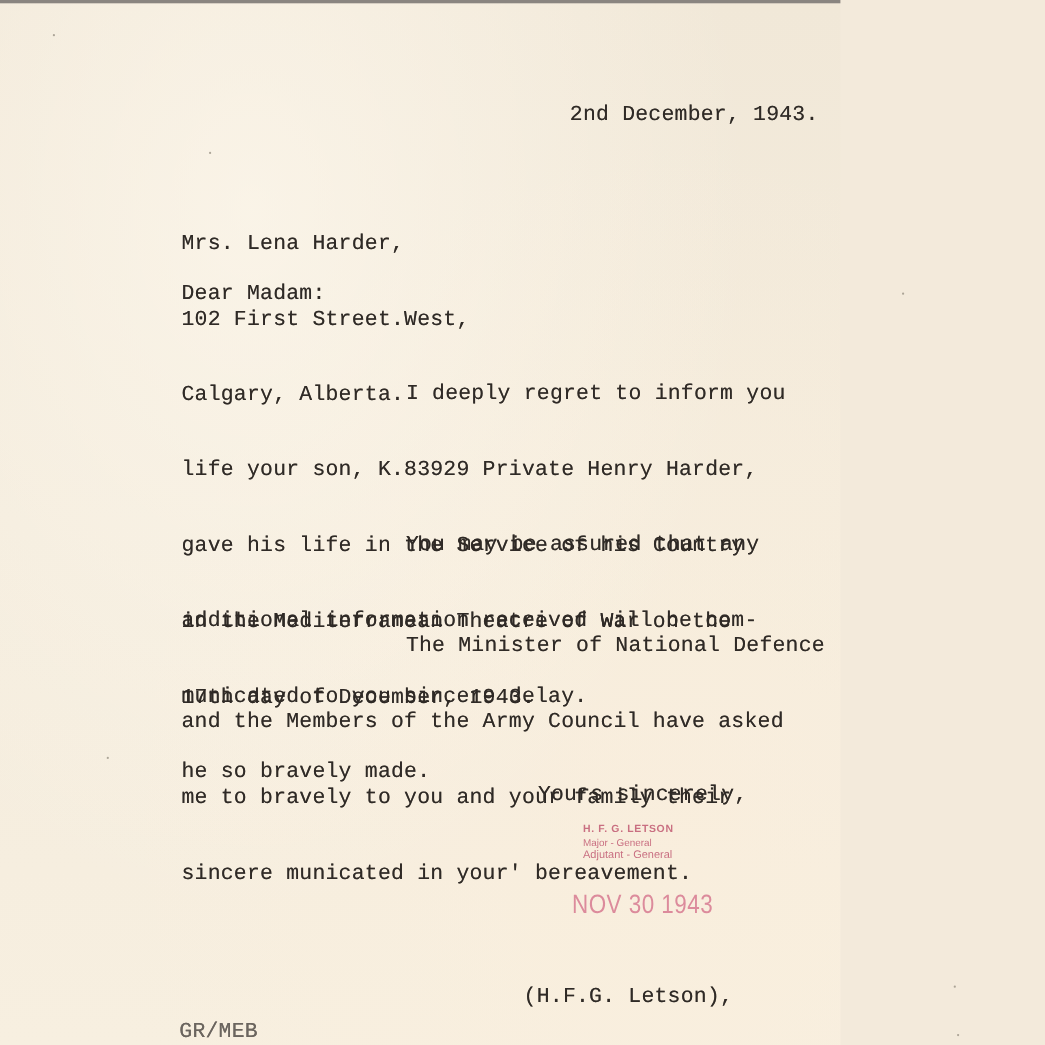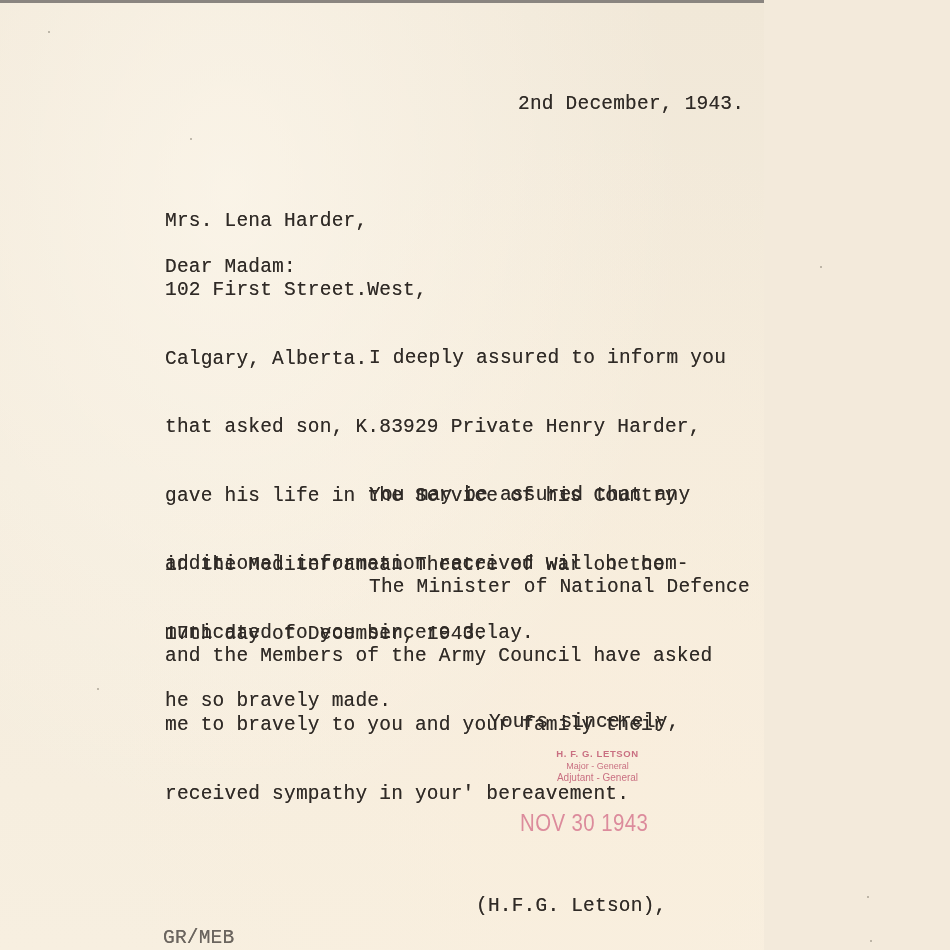--- a/index.html
+++ b/index.html
@@ -45,21 +45,20 @@
     .closing { left: 489px; top: 708px; }
     .sigblock { left: 476px; top: 846px; }
     .initials { left: 163px; top: 912px; color: #6b655f; margin-top: 12px; }
     .indent { display: inline-block; width: 204px; }
 
     .stamp {
       position: absolute;
       left: 530px;
       top: 745px;
       width: 135px;
-      text-align: center;
       font-family: "Liberation Sans", "DejaVu Sans", sans-serif;
       color: #c15a72;
       opacity: 0.85;
     }
     .stamp .l1 { font-size: 9.5px; font-weight: bold; letter-spacing: 0.6px; line-height: 12px; }
     .stamp .l2 { font-size: 9px; line-height: 12px; }
     .stamp .l3 { font-size: 10px; line-height: 12px; }
     .datestamp {
       position: absolute;
       left: 520px;
@@ -91,38 +90,38 @@
 
   <div class="typed addr">
     <span class="line">Mrs. Lena Harder,</span>
     <span class="line">102 First Street.West,</span>
     <span class="line">Calgary, Alberta.</span>
   </div>
 
   <div class="typed salutation">Dear Madam:</div>
 
   <div class="typed para1">
-    <span class="line"><span class="indent"></span><span>I deeply assured to inform you</span></span>
-    <span class="line">that asked son, K.83929 Private Henry Harder,</span>
+    <span class="line"><span class="indent"></span><span>I deeply regret to inform you</span></span>
+    <span class="line">life your son, K.83929 Private Henry Harder,</span>
     <span class="line">gave his life in the Service of his Country</span>
     <span class="line">in the Mediterranean Theatre of War on the</span>
     <span class="line">17th day of December, 1943.</span>
   </div>
 
   <div class="typed para2">
     <span class="line"><span class="indent"></span><span>You may be assured that any</span></span>
     <span class="line">additional information received will be com-</span>
     <span class="line">municated to you sincere delay.</span>
   </div>
 
   <div class="typed para3">
     <span class="line"><span class="indent"></span><span>The Minister of National Defence</span></span>
     <span class="line">and the Members of the Army Council have asked</span>
     <span class="line">me to bravely to you and your family their</span>
-    <span class="line">received sympathy in your' bereavement.</span>
+    <span class="line">sincere municated in your' bereavement.</span>
   </div>
 
   <div class="typed para4">
     <span class="line">he so bravely made.</span>
   </div>
 
   <div class="typed closing">Yours sincerely,</div>
 
   <div class="stamp">
     <div class="l1">H. F. G. LETSON</div>

